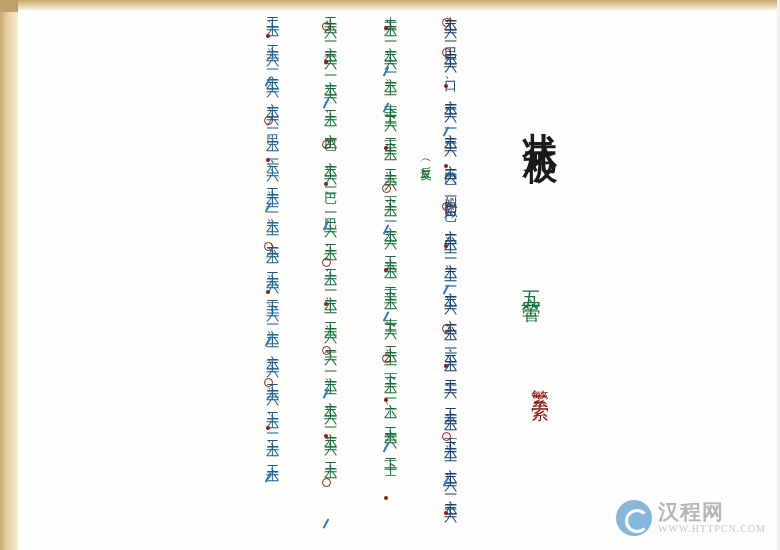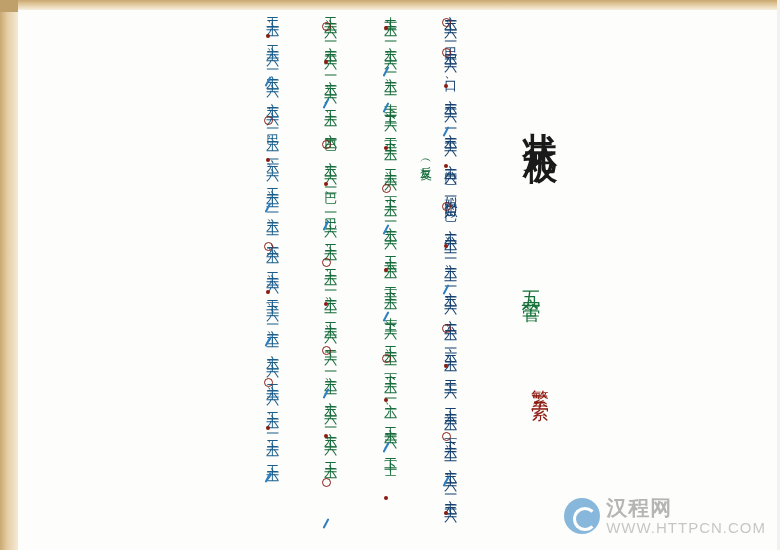--- a/index.html
+++ b/index.html
@@ -167,21 +167,21 @@
     text-orientation: upright;
     letter-spacing: 2px;
   }
 
   
   .watermark {
     position: absolute;
     right: 14px;
     bottom: 14px;
     display: flex;
-    align-items: center;
+    align-items: flex-start;
     gap: 6px;
     opacity: 0.55;
   }
   .wm-logo {
     width: 36px; height: 36px;
     border-radius: 50%;
     background: #2a7fc4;
     position: relative;
     flex: none;
   }
@@ -199,24 +199,24 @@
     flex-direction: column;
     line-height: 1.1;
   }
   .wm-name {
     font-size: 21px;
     font-weight: bold;
     color: #7b7b7b;
     letter-spacing: 1px;
   }
   .wm-url {
-    font-size: 15px;
+    font-size: 10px;
     color: #9a9a9a;
     letter-spacing: 1px;
-    font-family: Liberation Sans, sans-serif;
+    font-family: Liberation Serif, serif;
   }
 
   
   .edge-right {
     position: absolute;
     right: 0; top: 0;
     width: 3px; height: 550px;
     background: #f1f1f1;
   }
 </style>

